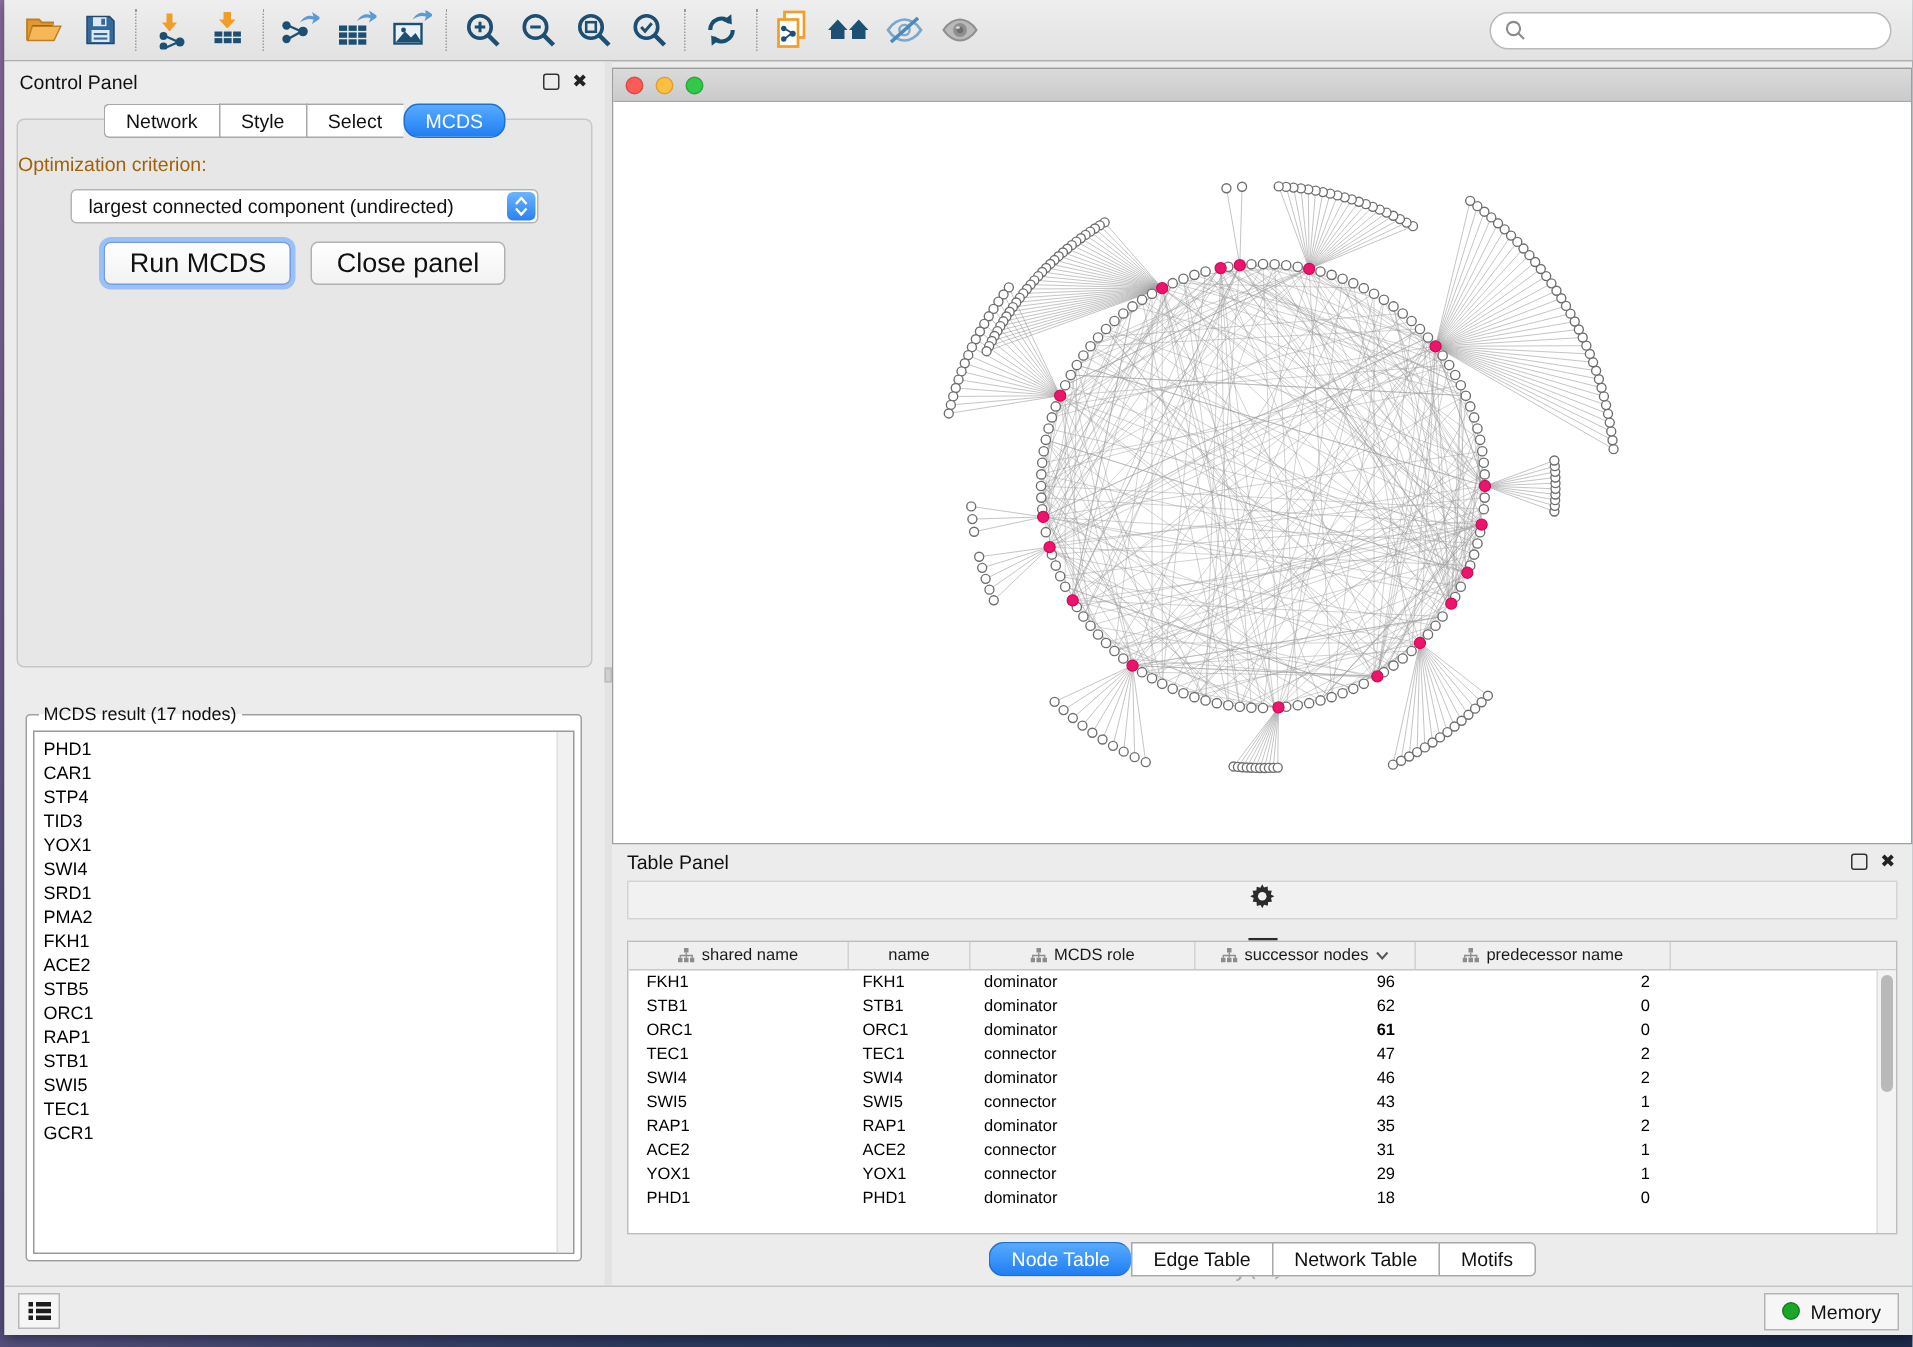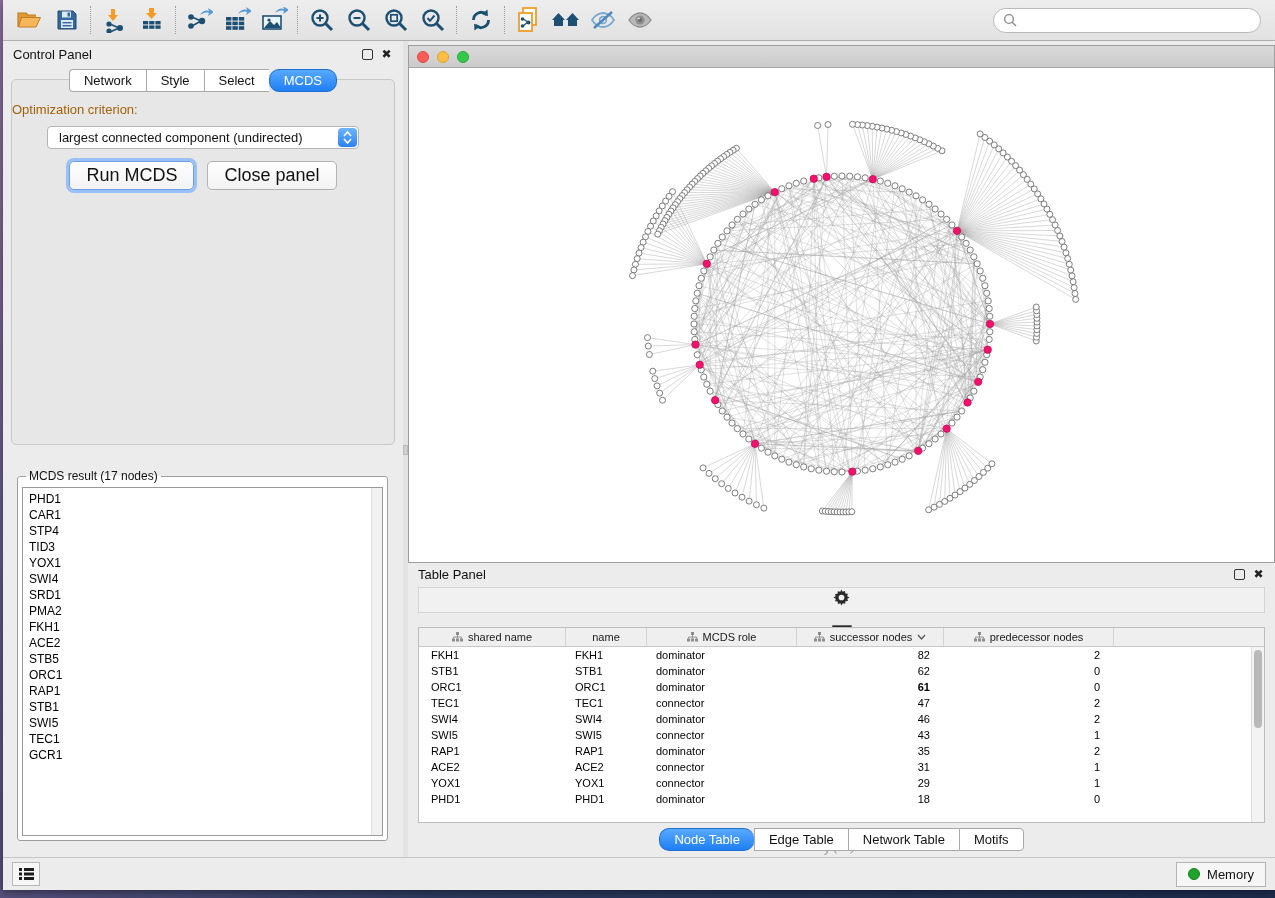--- a/index.html
+++ b/index.html
@@ -1278,29 +1278,29 @@
                 <svg width="11" height="10" viewBox="0 0 11 10">
                   <g fill="#8c8c8c">
                     <rect x="4" y="0" width="3" height="3"></rect>
                     <rect x="0" y="6.5" width="3" height="3"></rect>
                     <rect x="4" y="6.5" width="3" height="3"></rect>
                     <rect x="8" y="6.5" width="3" height="3"></rect>
                   </g>
                   <path d="M5.5 3v2M1.5 6.5V5h8v1.5M5.5 5v1.5" stroke="#8c8c8c" stroke-width="0.9" fill="none"></path>
                 </svg>
               </span>
-              <span>predecessor nodes</span>
+              <span>predecessor name</span>
             </div>
           </div>
         <div class="tbl-rows">
             <div class="tr">
               <div class="td" style="width: 147px; padding: 0px 0px 0px 12px;">FKH1</div>
               <div class="td" style="width: 81px; padding: 0px 0px 0px 9px;">FKH1</div>
               <div class="td" style="width: 150px; padding: 0px 0px 0px 9px;">dominator</div>
-              <div class="td num" style="width: 147px; padding: 0px 14px 0px 0px;">82</div>
+              <div class="td num" style="width: 147px; padding: 0px 14px 0px 0px;">96</div>
               <div class="td num" style="width: 170px; padding: 0px 14px 0px 0px;">2</div>
             </div>
             <div class="tr">
               <div class="td" style="width: 147px; padding: 0px 0px 0px 12px;">STB1</div>
               <div class="td" style="width: 81px; padding: 0px 0px 0px 9px;">STB1</div>
               <div class="td" style="width: 150px; padding: 0px 0px 0px 9px;">dominator</div>
               <div class="td num" style="width: 147px; padding: 0px 14px 0px 0px;">62</div>
               <div class="td num" style="width: 170px; padding: 0px 14px 0px 0px;">0</div>
             </div>
             <div class="tr">

